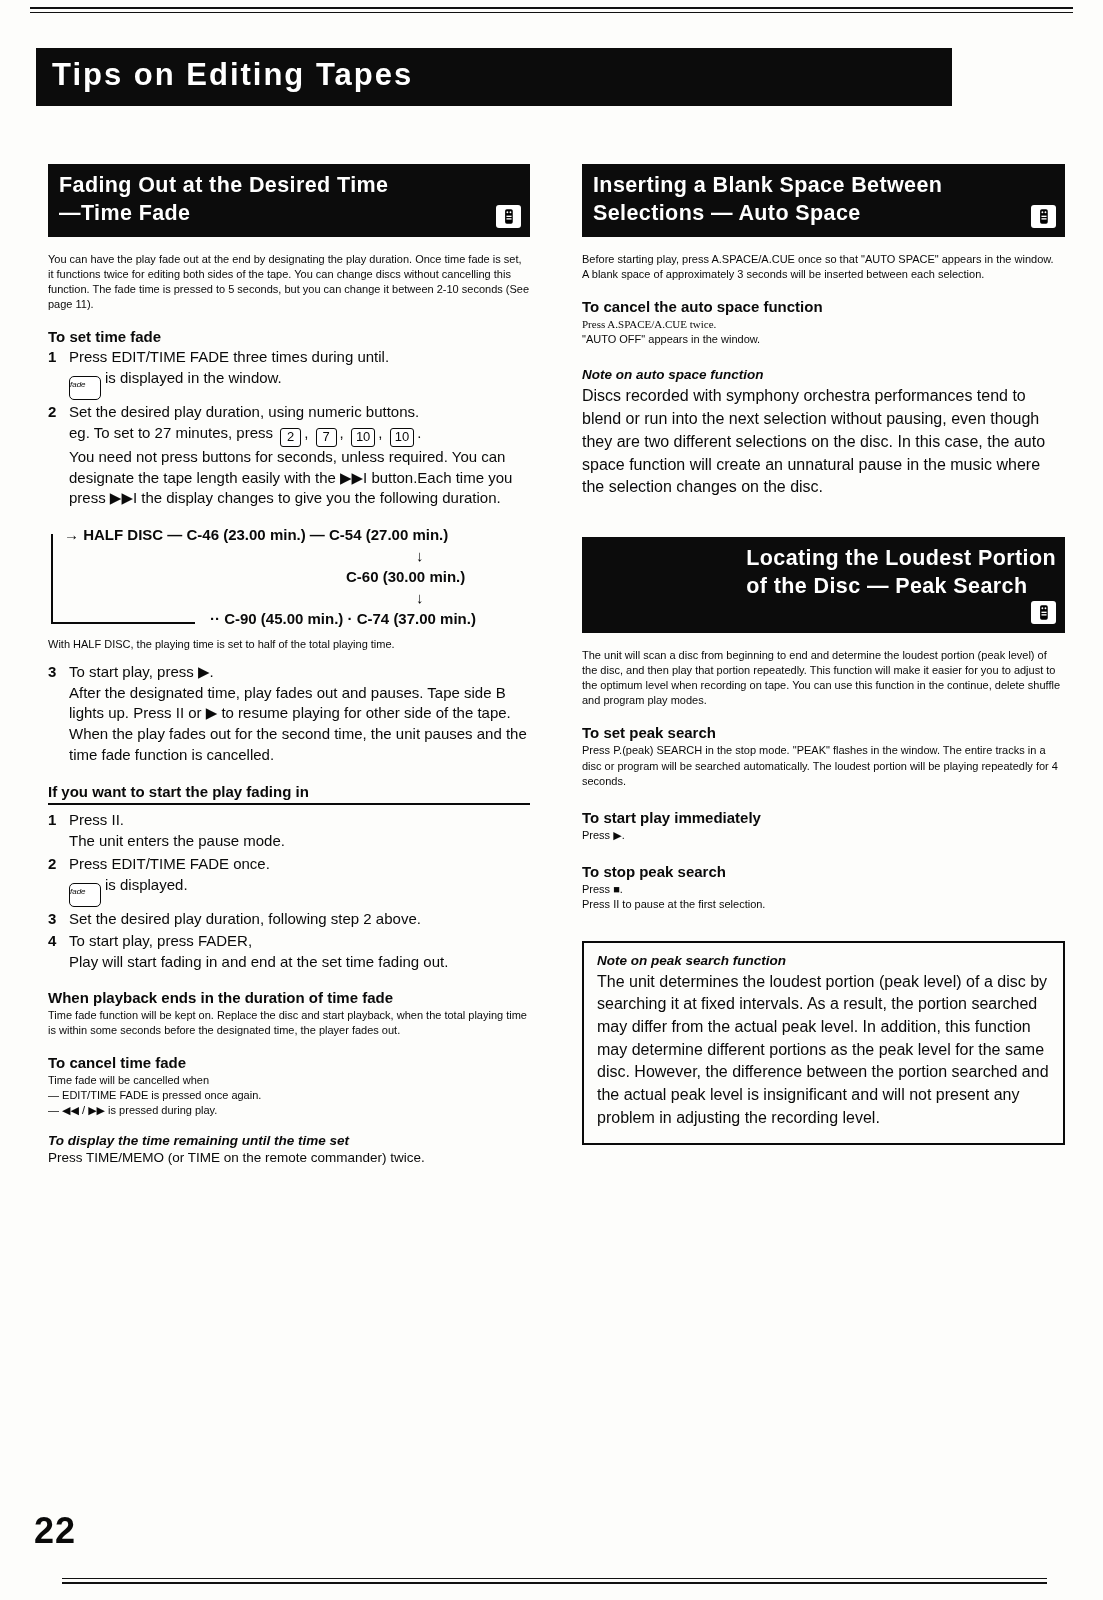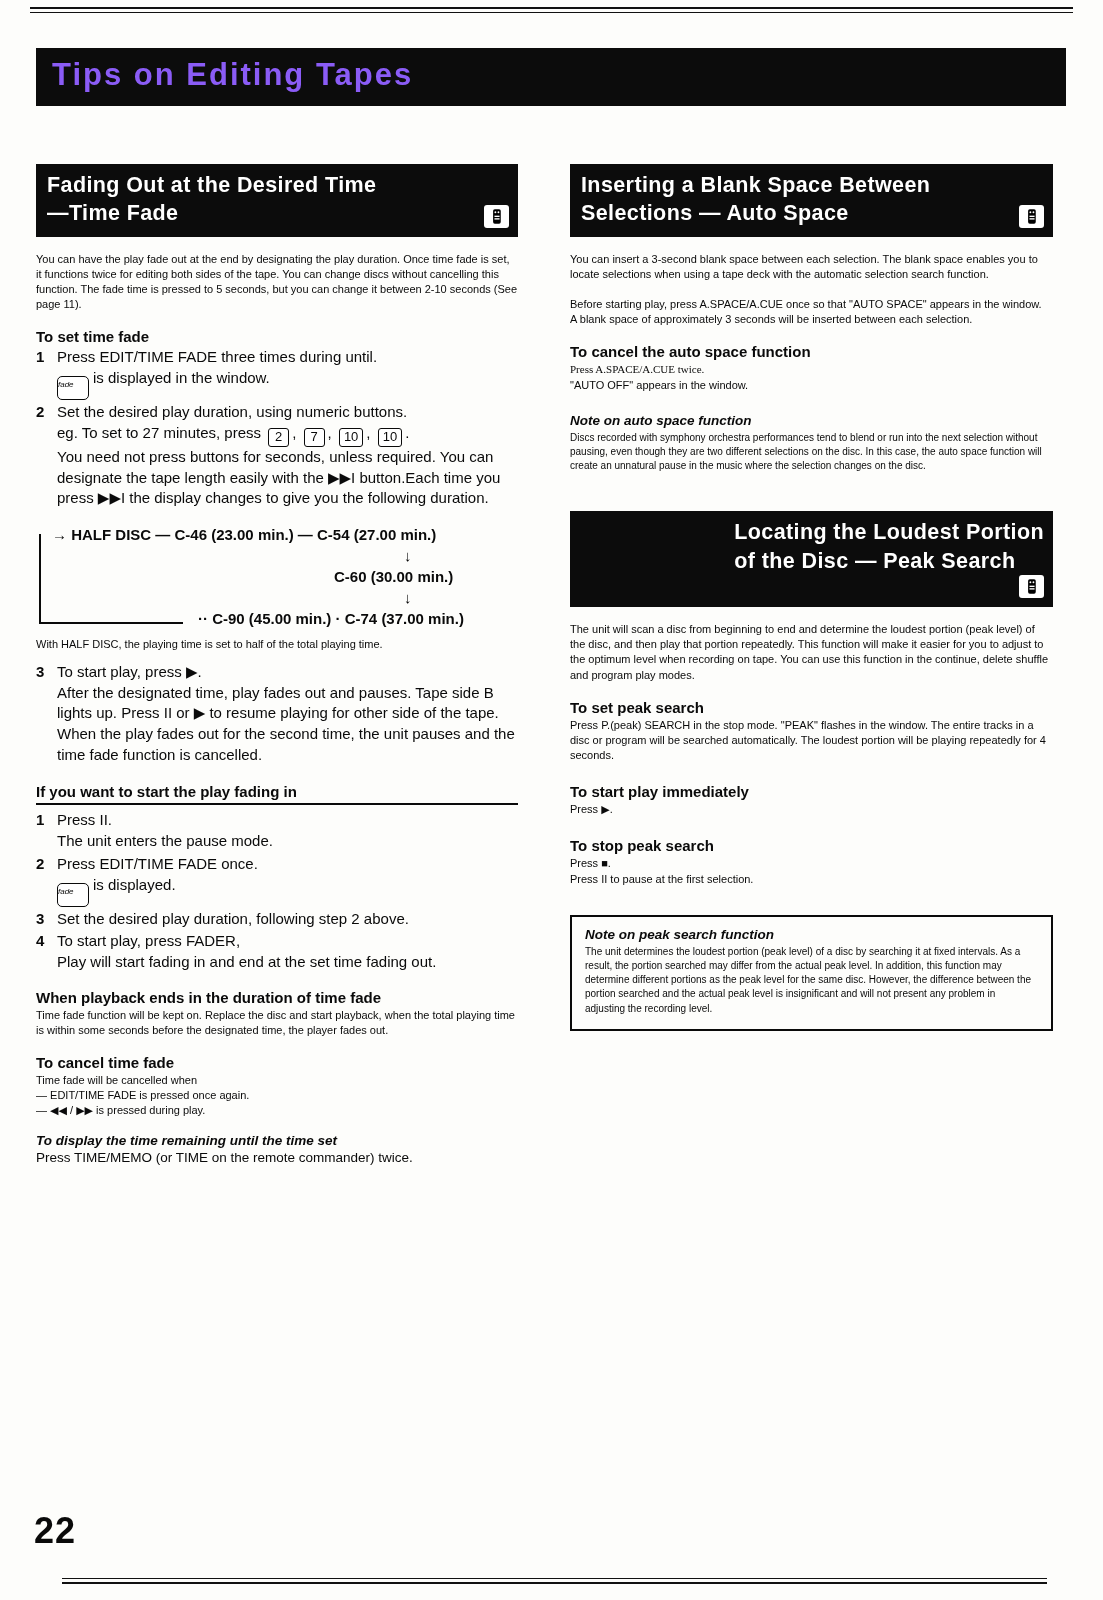--- a/index.html
+++ b/index.html
@@ -5,24 +5,24 @@
   * { margin:0; padding:0; box-sizing:border-box; }
   html,body { background:#f4f4f2; }
   body { font-family:"Liberation Sans", sans-serif; color:#0a0a0a; }
   .sheet { position:relative; width:1103px; height:1600px; background:#fdfdfb; overflow:hidden; padding:0 48px 0 36px; }
 
   .top-rule { position:absolute; top:7px; left:30px; right:30px; height:6px;
               border-top:2px solid #111; border-bottom:1px solid #111; }
   .bottom-rule { position:absolute; bottom:16px; left:62px; right:56px; height:6px;
               border-top:1px solid #111; border-bottom:2px solid #111; }
 
-  .title-bar { margin-top:48px; background:#0c0c0c; color:#8b5cf6; font-size:31px; font-weight:bold;
-               letter-spacing:2px; padding:9px 16px 13px; width:1030px; }
-
-  .cols { display:flex; gap:52px; margin-top:58px; }
+  .title-bar { margin-top:48px; background:#0c0c0c; color:#ffffff; font-size:31px; font-weight:bold;
+               letter-spacing:2px; padding:9px 16px 13px; width:916px; }
+
+  .cols { display:flex; gap:52px; margin-top:58px;margin-left:12px; }
   .col-l { width:482px; flex:none; }
   .col-r { width:483px; flex:none; }
 
   .sec-bar { background:#0c0c0c; color:#fff; display:flex; justify-content:space-between;
              align-items:flex-end; padding:7px 9px 9px 11px; }
   .sec-title { font-size:21.5px; font-weight:bold; line-height:1.32; letter-spacing:0.4px; }
   .remote-box { width:25px; height:23px; background:#fff; border-radius:3px; flex:none;
                 display:flex; align-items:center; justify-content:center; margin-left:8px; }
 
   .p { font-size:11px; line-height:1.38; margin-top:15px; }
@@ -50,21 +50,21 @@
   .d-down { margin-left:352px; }
   .d-c60  { margin-left:282px; }
   .d-bottom { padding-left:146px; }
 
   .it-head { font-size:13.5px; font-weight:bold; font-style:italic; margin-top:15px; }
   .small { font-size:13.5px; line-height:1.4; margin-top:1px; }
   .bi { font-weight:bold; font-style:italic; }
   .peakline { margin-top:12px; }
 
   .note-head { font-size:13.5px; font-weight:bold; font-style:italic; margin-top:20px; }
-  .note-body { font-size:10px; line-height:1.42; margin-top:3px; }
+  .note-body { font-size:16px; line-height:1.42; margin-top:3px; }
   .sec-gap { margin-top:38px;flex-direction:column; }
   .note-box { border:2.5px solid #0a0a0a; margin-top:28px; padding:10px 13px 13px; }
   .note-box .note-head { margin-top:0; }
 
   .page-num { position:absolute; left:34px; bottom:48px; font-size:36px; font-weight:bold;
               letter-spacing:1px; }
 </style>
 </head>
 <body>
 
@@ -191,21 +191,20 @@
           <svg width="17" height="17" viewBox="0 0 20 20">
               <rect x="6" y="1.5" width="9" height="17" rx="2" fill="#000"></rect>
               <circle cx="8.7" cy="5" r="1.1" fill="#fff"></circle>
               <circle cx="12.3" cy="5" r="1.1" fill="#fff"></circle>
               <rect x="7.6" y="9" width="6" height="1.6" fill="#fff"></rect>
               <rect x="7.6" y="12" width="6" height="1.6" fill="#fff"></rect>
             </svg>
         </span>
       </header>
 
-      <p class="p">You can insert a 3-second blank space between each selection. The blank space enables you to locate selections when using a tape deck with the automatic selection search function.</p>
       <p class="p">Before starting play, press A.SPACE/A.CUE once so that "AUTO SPACE" appears in the window.</p>
       <p class="p" style="margin-top:0;">A blank space of approximately 3 seconds will be inserted between each selection.</p>
 
       <div class="subhead">To cancel the auto space function</div>
       <div class="p" style="margin-top:0;font-family:Liberation Serif, serif;">Press A.SPACE/A.CUE twice.</div>
       <div class="p" style="margin-top:0;">"AUTO OFF" appears in the window.</div>
 
       <div class="note-head">Note on auto space function</div>
       <div class="note-body">Discs recorded with symphony orchestra performances tend to blend or run into the next selection without pausing, even though they are two different selections on the disc. In this case, the auto space function will create an unnatural pause in the music where the selection changes on the disc.</div>
 

